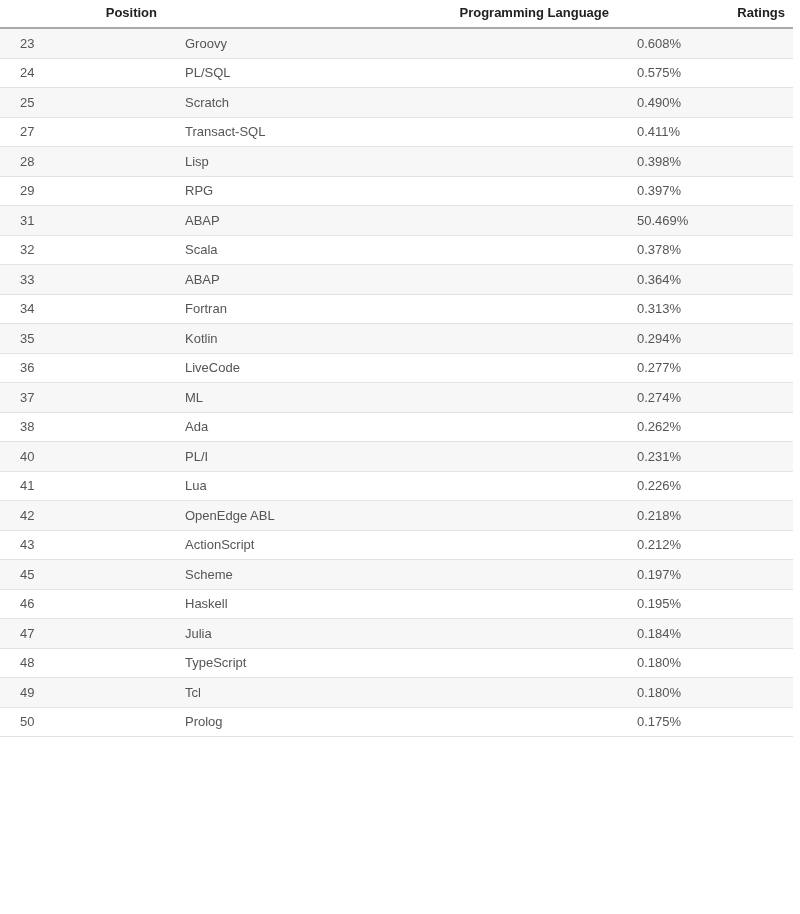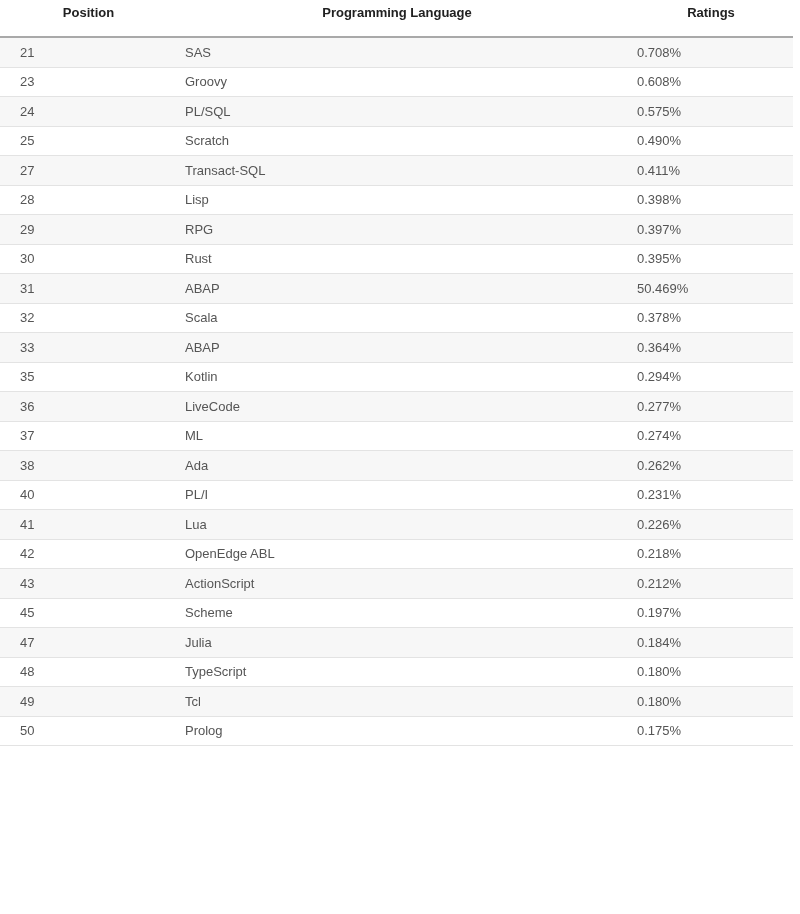--- a/index.html
+++ b/index.html
@@ -18,26 +18,26 @@
     border-collapse: collapse;
     table-layout: fixed;
     width: 793px;
     font-size: 13px;
   }
   col.col-position { width: 165px; }
   col.col-language { width: 452px; }
   col.col-rating   { width: 176px; }
 
   table.rankings th {
-    text-align: center;
+    text-align: right;
     font-weight: bold;
     color: #212121;
     font-size: 13px;
     line-height: 13px;
-    padding: 6px 8px 17px 20px;
+    padding: 6px 8px 8px 20px;
     border-bottom: 2px solid #a9a9a9;
     white-space: nowrap;
     overflow: hidden;
   }
   table.rankings td {
     color: #555555;
     font-size: 13px;
     line-height: 13px;
     padding: 7.75px 8px 7.75px 20px;
     border-bottom: 1px solid #e3e3e3;
@@ -63,25 +63,20 @@
     </colgroup>
     <thead>
       <tr>
         <th>Position</th>
         <th>Programming Language</th>
         <th>Ratings</th>
       </tr>
     </thead>
     <tbody>
         <tr>
-          <td>21</td>
-          <td>SAS</td>
-          <td>0.708%</td>
-        </tr>
-        <tr>
           <td>23</td>
           <td>Groovy</td>
           <td>0.608%</td>
         </tr>
         <tr>
           <td>24</td>
           <td>PL/SQL</td>
           <td>0.575%</td>
         </tr>
         <tr>
@@ -98,38 +93,38 @@
           <td>28</td>
           <td>Lisp</td>
           <td>0.398%</td>
         </tr>
         <tr>
           <td>29</td>
           <td>RPG</td>
           <td>0.397%</td>
         </tr>
         <tr>
-          <td>30</td>
-          <td>Rust</td>
-          <td>0.395%</td>
-        </tr>
-        <tr>
           <td>31</td>
           <td>ABAP</td>
           <td>50.469%</td>
         </tr>
         <tr>
           <td>32</td>
           <td>Scala</td>
           <td>0.378%</td>
         </tr>
         <tr>
           <td>33</td>
           <td>ABAP</td>
           <td>0.364%</td>
+        </tr>
+        <tr>
+          <td>34</td>
+          <td>Fortran</td>
+          <td>0.313%</td>
         </tr>
         <tr>
           <td>35</td>
           <td>Kotlin</td>
           <td>0.294%</td>
         </tr>
         <tr>
           <td>36</td>
           <td>LiveCode</td>
           <td>0.277%</td>
@@ -163,20 +158,25 @@
           <td>43</td>
           <td>ActionScript</td>
           <td>0.212%</td>
         </tr>
         <tr>
           <td>45</td>
           <td>Scheme</td>
           <td>0.197%</td>
         </tr>
         <tr>
+          <td>46</td>
+          <td>Haskell</td>
+          <td>0.195%</td>
+        </tr>
+        <tr>
           <td>47</td>
           <td>Julia</td>
           <td>0.184%</td>
         </tr>
         <tr>
           <td>48</td>
           <td>TypeScript</td>
           <td>0.180%</td>
         </tr>
         <tr>

